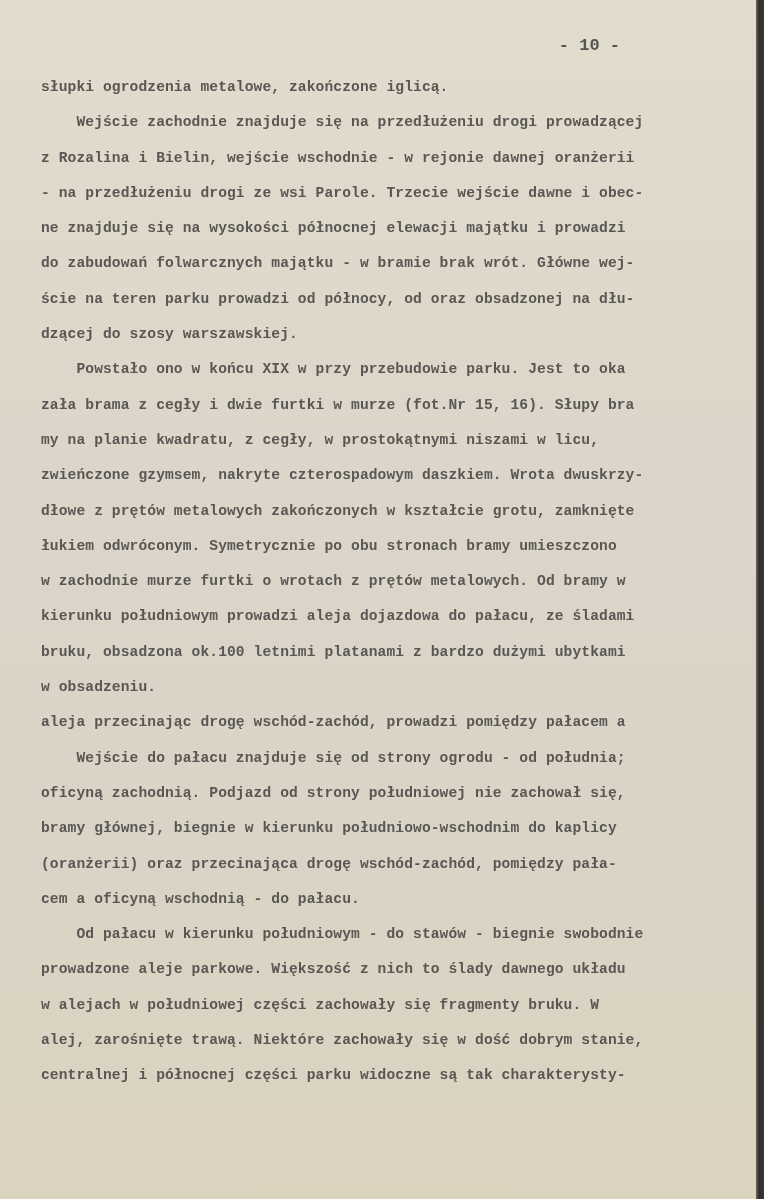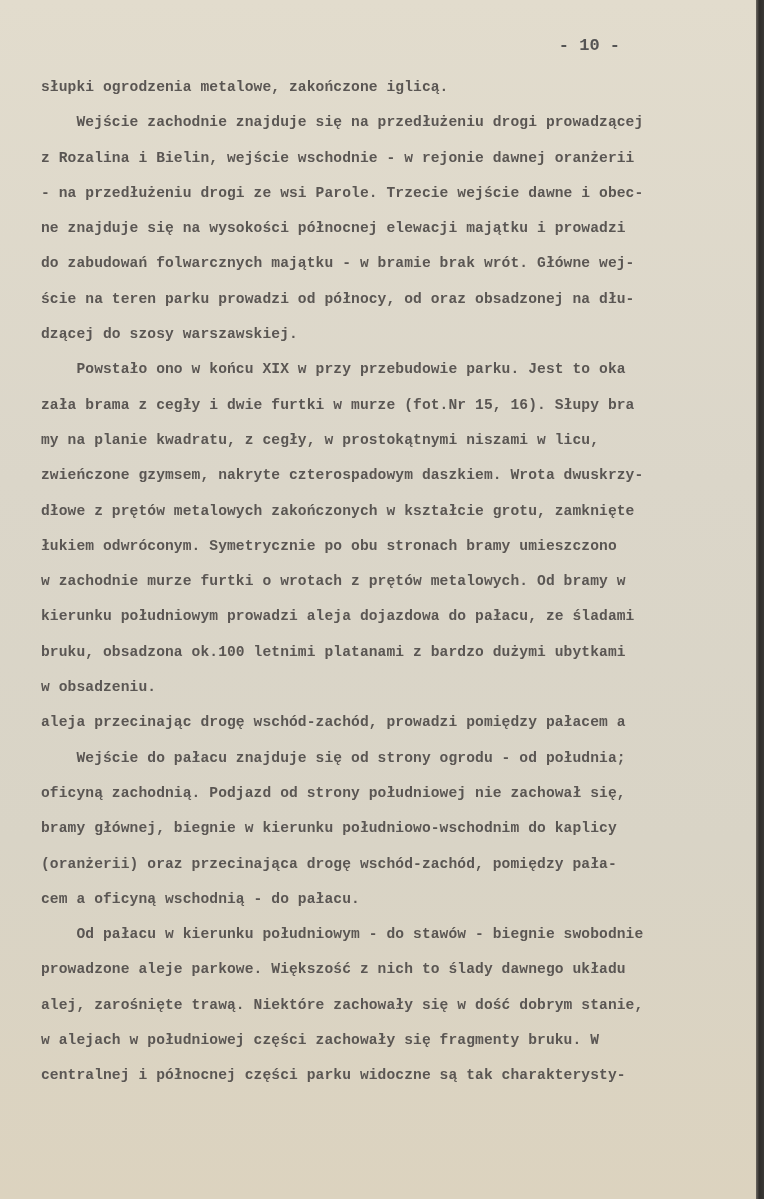--- a/index.html
+++ b/index.html
@@ -58,18 +58,18 @@
     <div class="line">bruku, obsadzona ok.100 letnimi platanami z bardzo dużymi ubytkami</div>
     <div class="line">w obsadzeniu.</div>
     <div class="line">aleja przecinając drogę wschód-zachód, prowadzi pomiędzy pałacem a</div>
     <div class="line">    Wejście do pałacu znajduje się od strony ogrodu - od południa;</div>
     <div class="line">oficyną zachodnią. Podjazd od strony południowej nie zachował się,</div>
     <div class="line">bramy głównej, biegnie w kierunku południowo-wschodnim do kaplicy</div>
     <div class="line">(oranżerii) oraz przecinająca drogę wschód-zachód, pomiędzy pała-</div>
     <div class="line">cem a oficyną wschodnią - do pałacu.</div>
     <div class="line">    Od pałacu w kierunku południowym - do stawów - biegnie swobodnie</div>
     <div class="line">prowadzone aleje parkowe. Większość z nich to ślady dawnego układu</div>
+    <div class="line">w alejach w południowej części zachowały się fragmenty bruku. W</div>
     <div class="line">alej, zarośnięte trawą. Niektóre zachowały się w dość dobrym stanie,</div>
-    <div class="line">w alejach w południowej części zachowały się fragmenty bruku. W</div>
     <div class="line">centralnej i północnej części parku widoczne są tak charakterysty-</div>
   </div>
 </div>
 <div class="edge"></div>
 
 </body></html>

